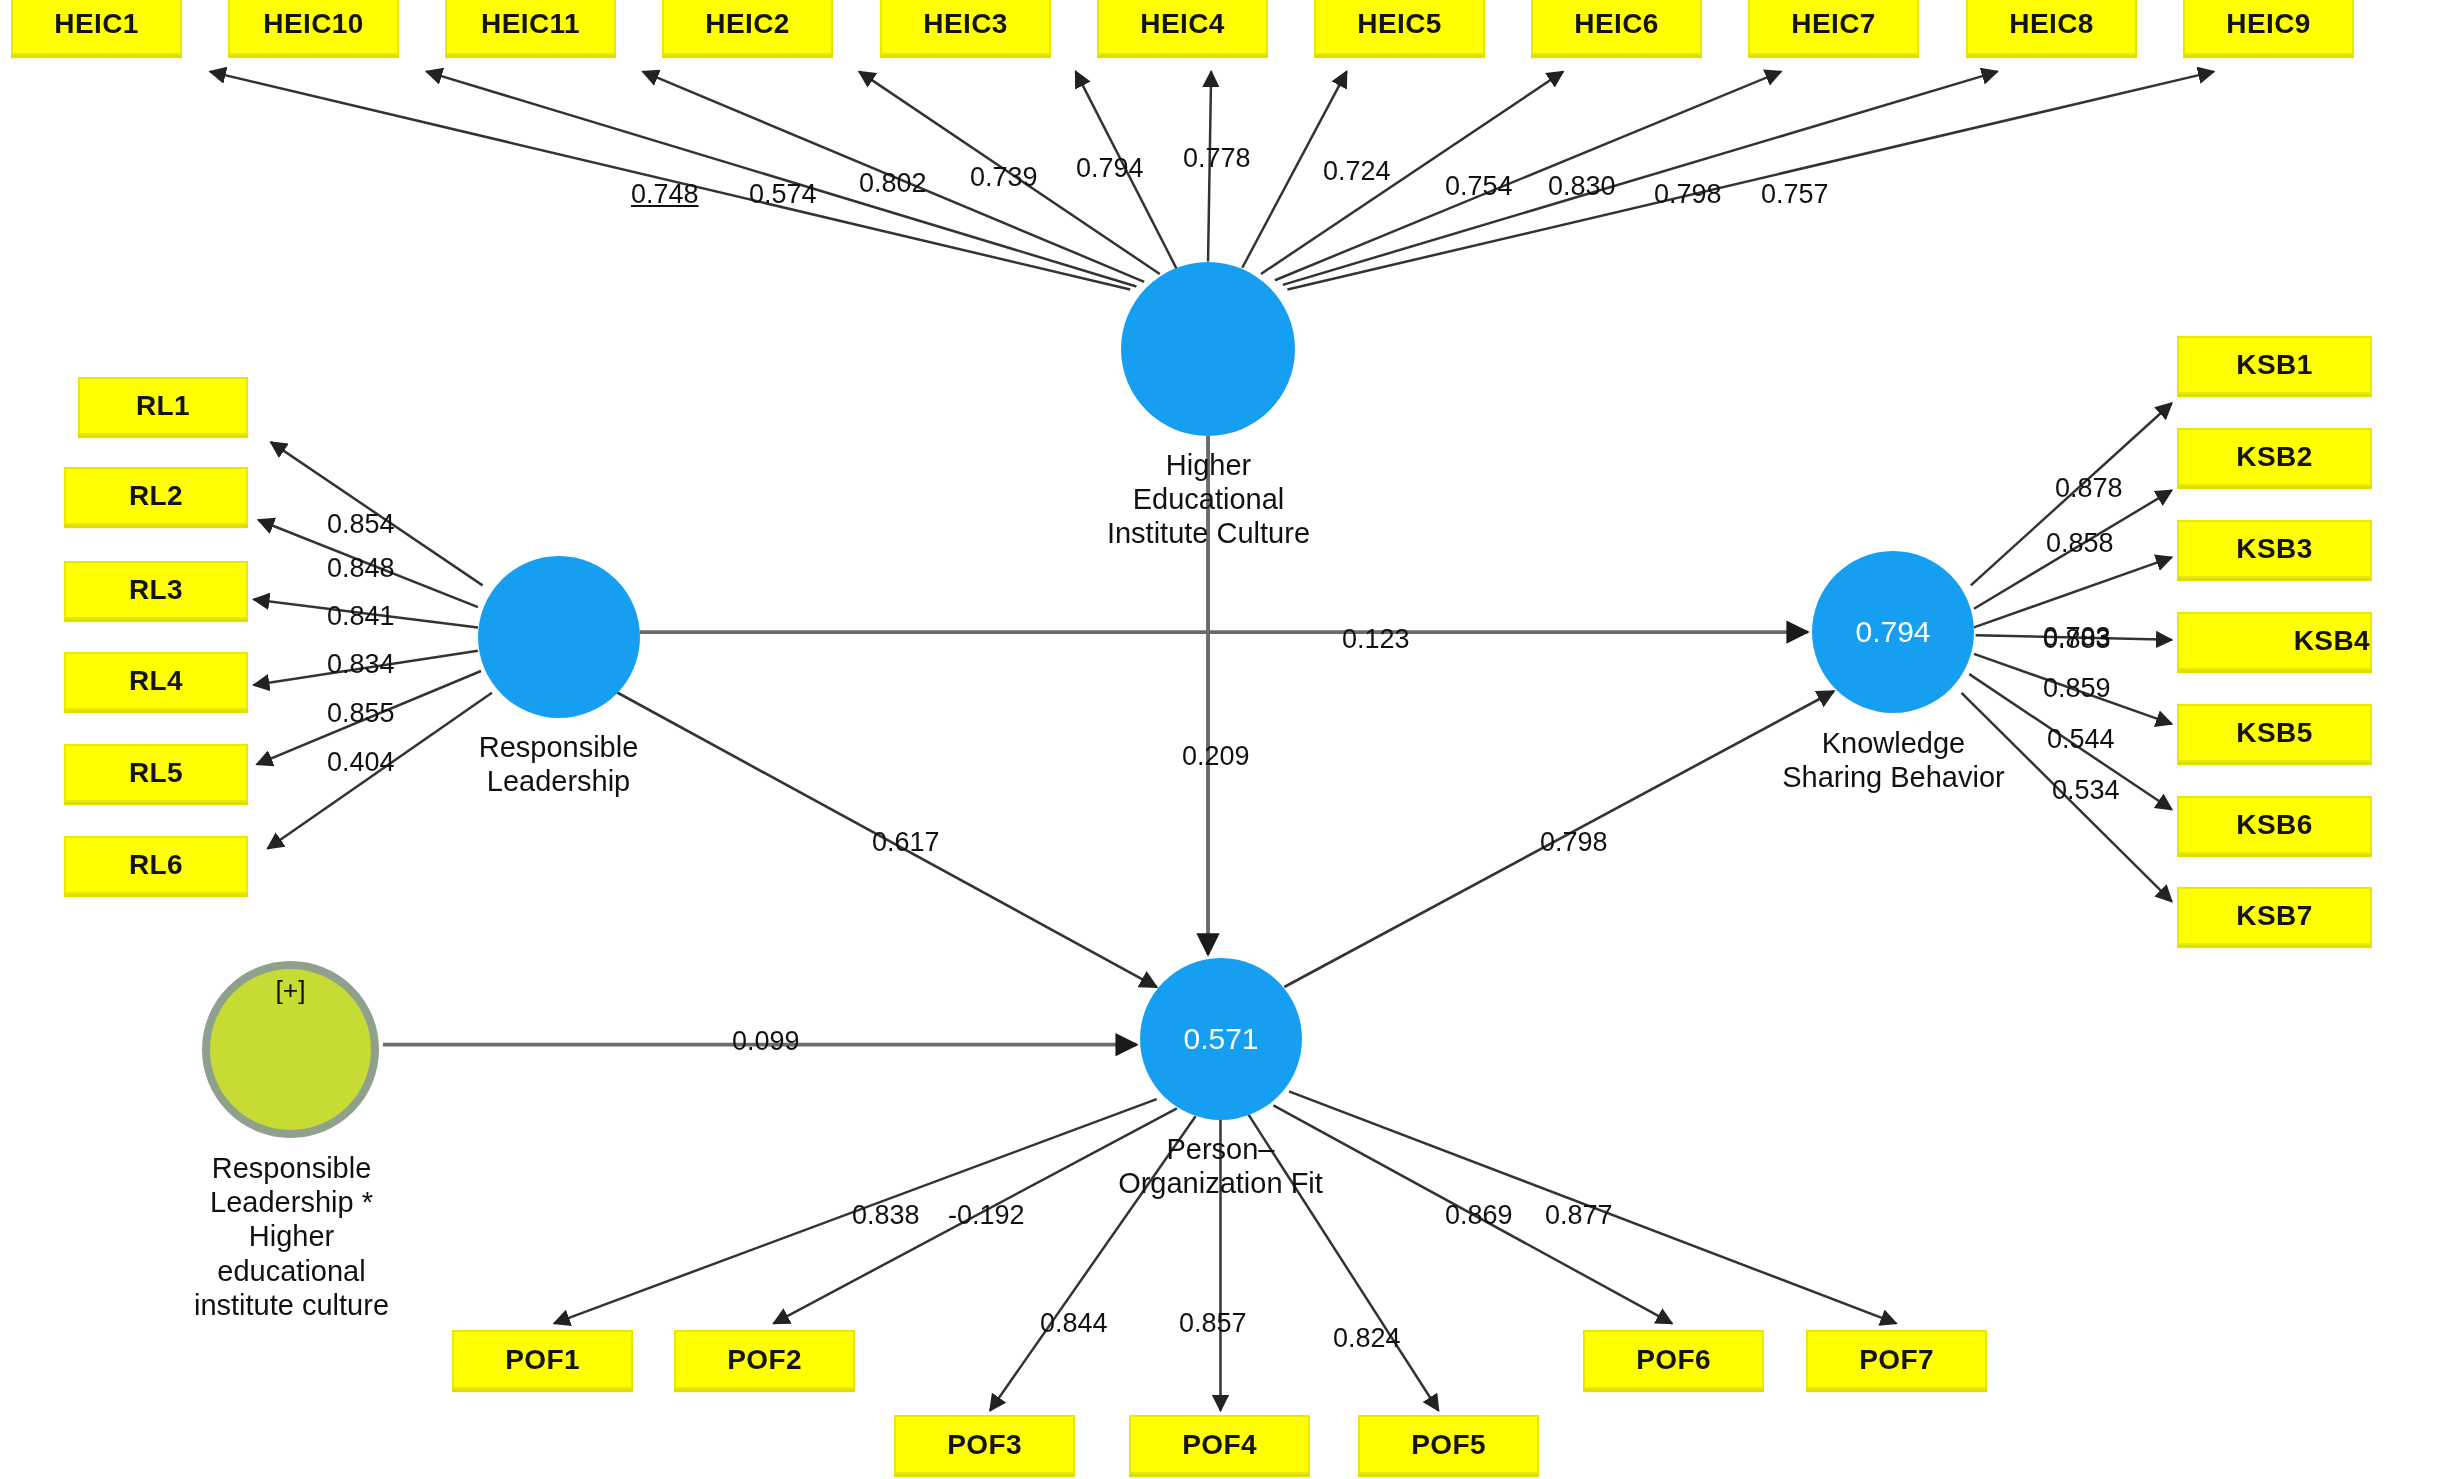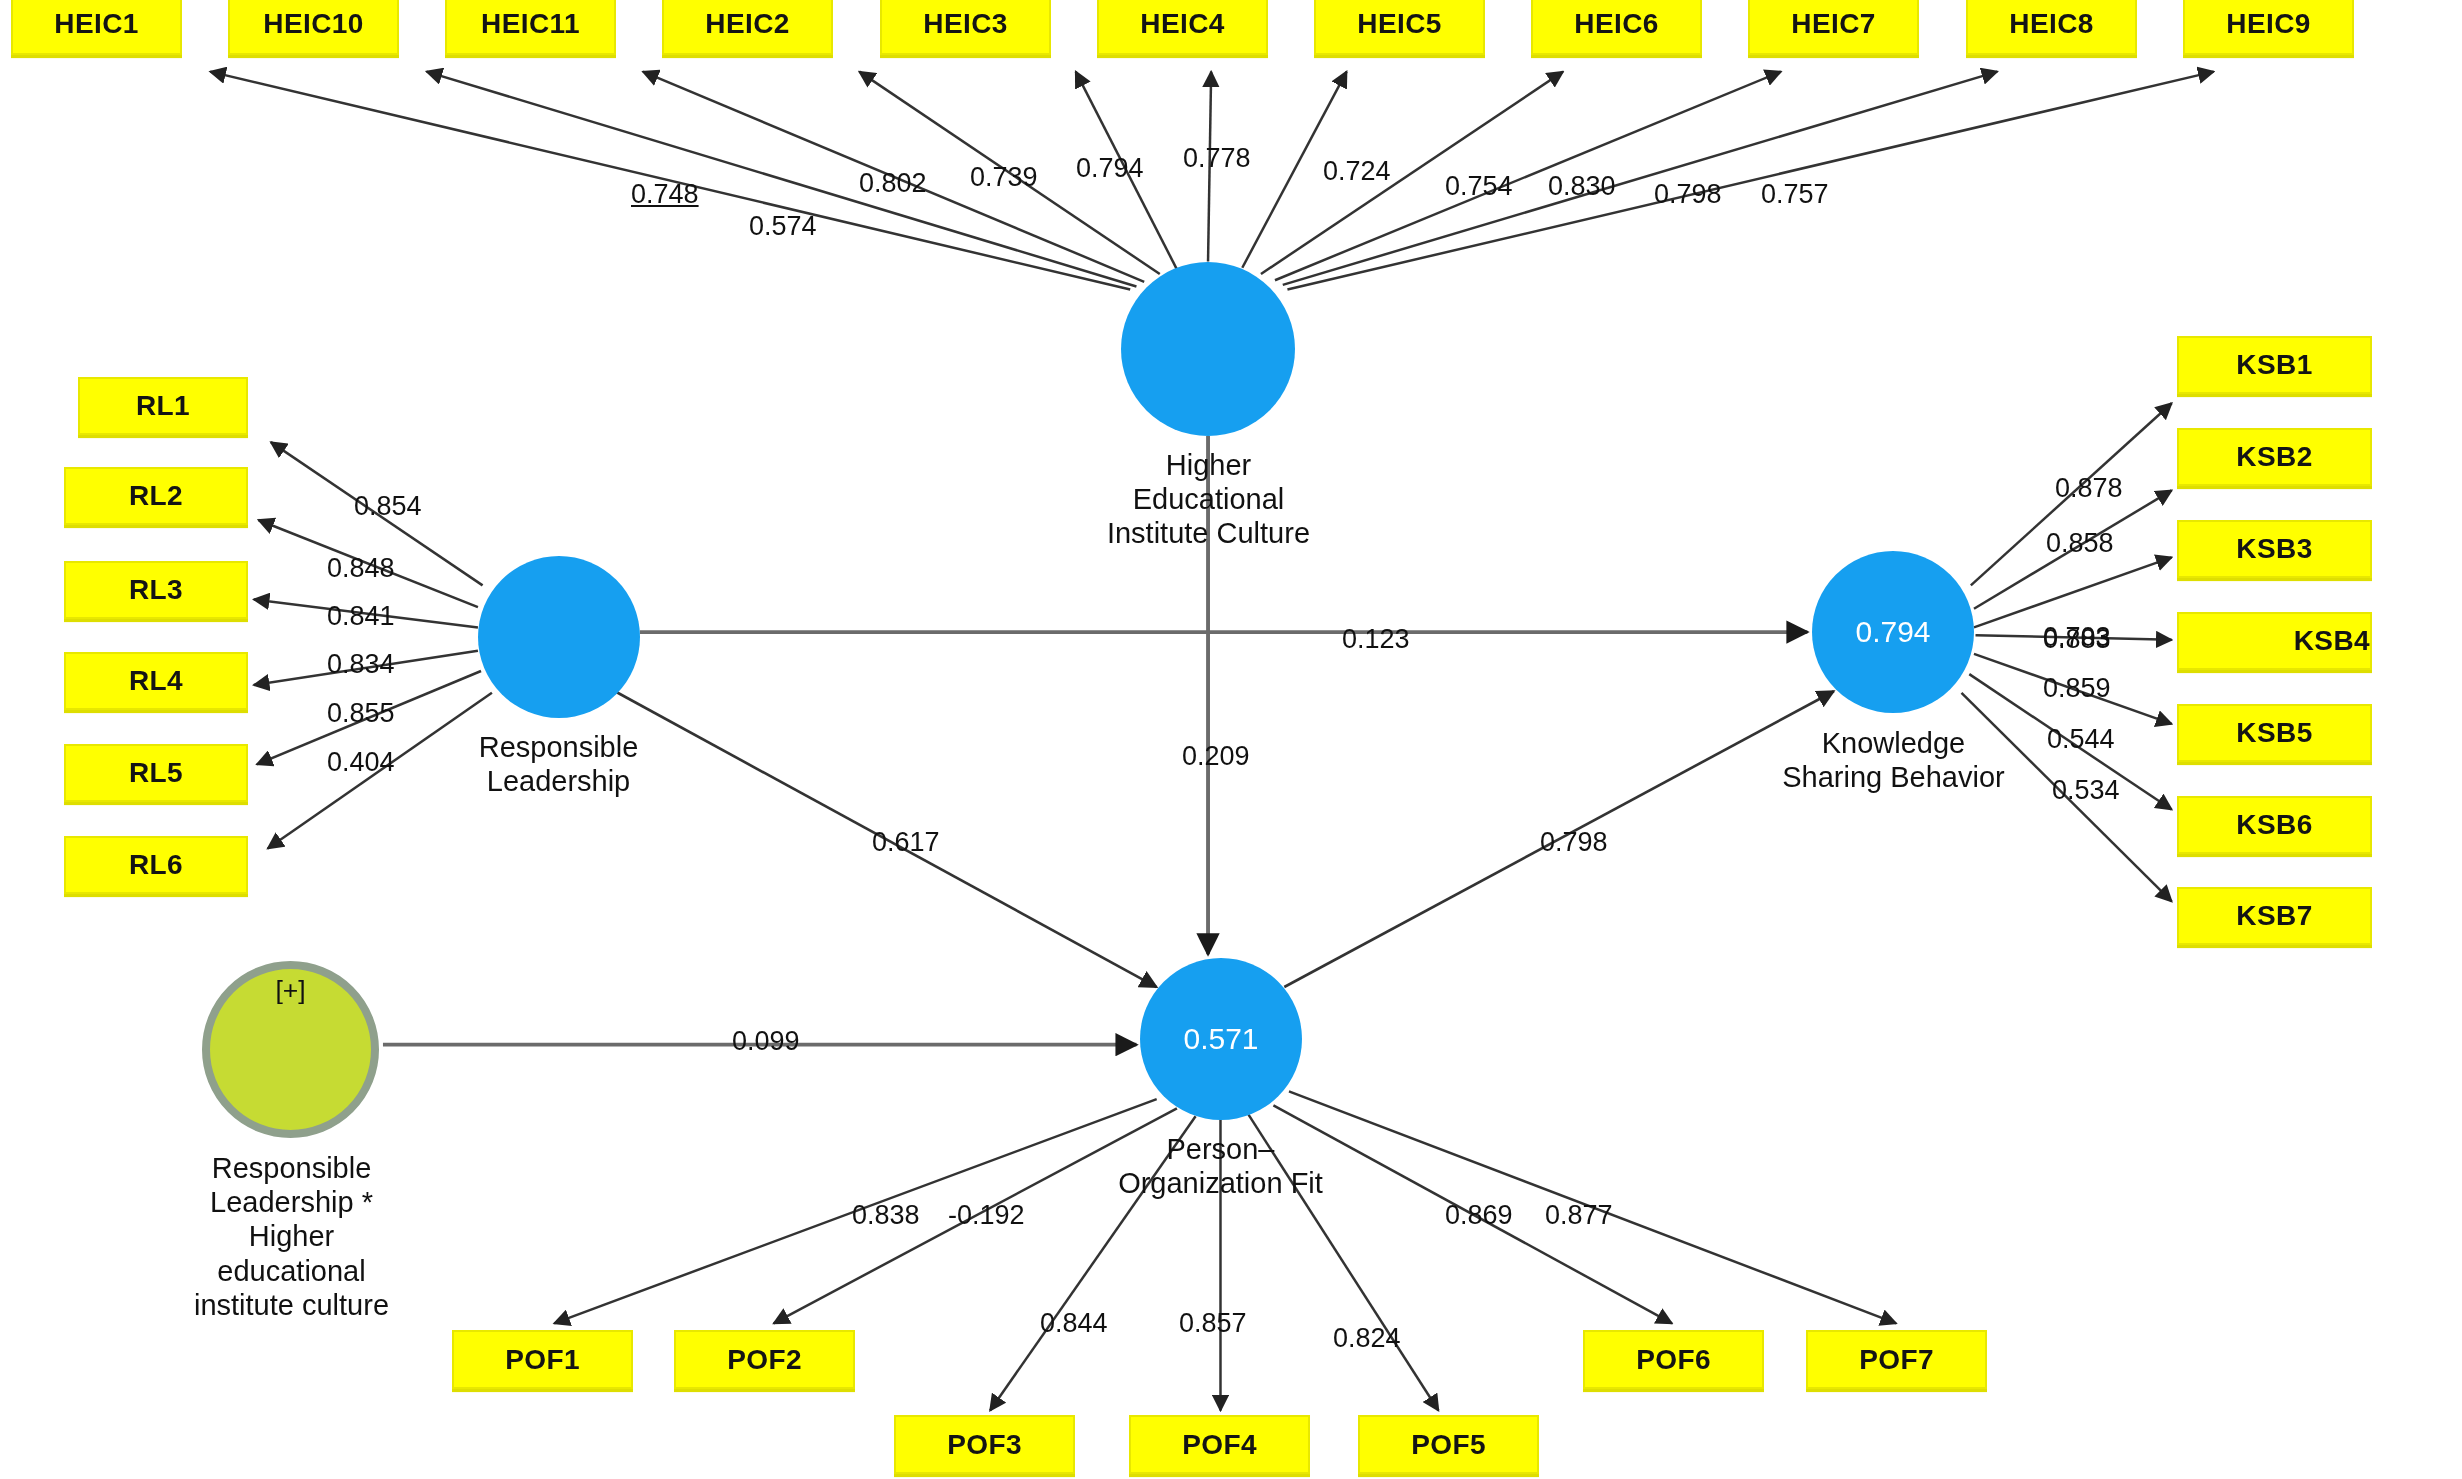--- a/index.html
+++ b/index.html
@@ -275,31 +275,31 @@
       </div>
       <div class="lv-name" style="left: 58px; top: 1151px; width: 467px;">Responsible
 Leadership *
 Higher
 educational
 institute culture</div>
     </div>
 
   <div id="coefs">
       <div class="coef" style="left: 631px; top: 179px; text-decoration: underline;">0.748</div>
-      <div class="coef" style="left: 749px; top: 179px; margin-top: 32px;">0.574</div>
+      <div class="coef" style="left: 749px; top: 179px;">0.574</div>
       <div class="coef" style="left: 859px; top: 168px;">0.802</div>
       <div class="coef" style="left: 970px; top: 162px;">0.739</div>
       <div class="coef" style="left: 1076px; top: 153px;">0.794</div>
       <div class="coef" style="left: 1183px; top: 143px;">0.778</div>
       <div class="coef" style="left: 1323px; top: 156px;">0.724</div>
       <div class="coef" style="left: 1445px; top: 171px;">0.754</div>
       <div class="coef" style="left: 1548px; top: 171px;">0.830</div>
       <div class="coef" style="left: 1654px; top: 179px;">0.798</div>
       <div class="coef" style="left: 1761px; top: 179px;">0.757</div>
-      <div class="coef" style="left: 327px; top: 491px; margin-left: 27px;">0.854</div>
+      <div class="coef" style="left: 327px; top: 509px;">0.854</div>
       <div class="coef" style="left: 327px; top: 553px;">0.848</div>
       <div class="coef" style="left: 327px; top: 601px;">0.841</div>
       <div class="coef" style="left: 327px; top: 649px;">0.834</div>
       <div class="coef" style="left: 327px; top: 698px;">0.855</div>
       <div class="coef" style="left: 327px; top: 747px;">0.404</div>
       <div class="coef" style="left: 2055px; top: 473px;">0.878</div>
       <div class="coef" style="left: 2046px; top: 528px;">0.858</div>
       <div class="coef" style="left: 2043px; top: 576px; margin-top: 46px;">0.703</div>
       <div class="coef" style="left: 2043px; top: 624px;">0.883</div>
       <div class="coef" style="left: 2043px; top: 673px;">0.859</div>

